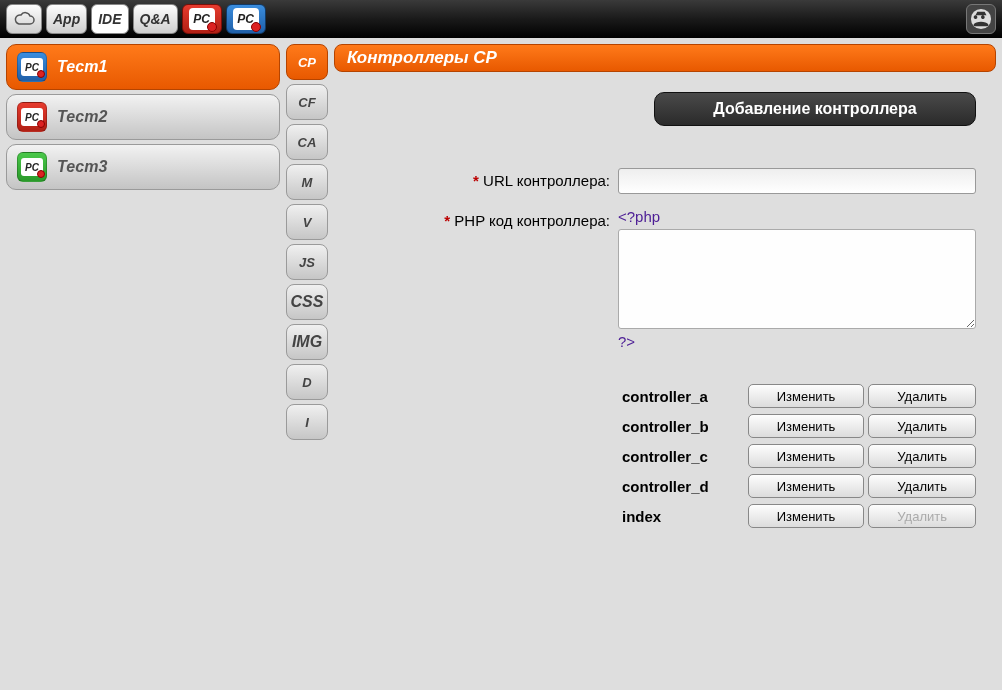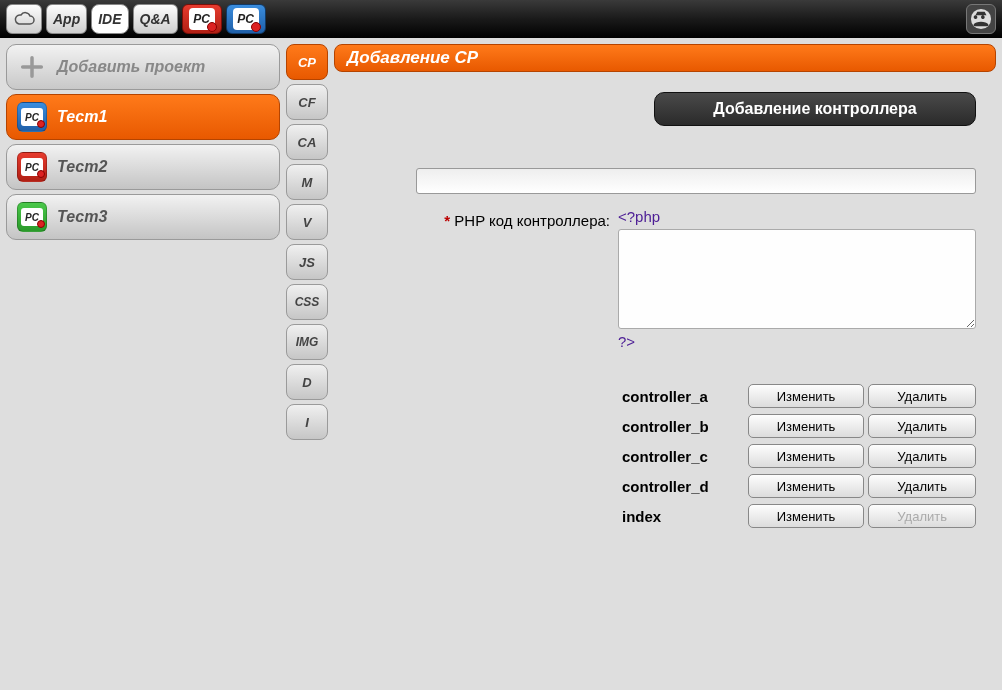--- a/index.html
+++ b/index.html
@@ -30,21 +30,21 @@
     display: flex;
     align-items: center;
     justify-content: center;
     font-style: italic;
     font-weight: bold;
     font-size: 14px;
     color: #333;
     padding: 0 6px;
     cursor: pointer;
   }
-  .topbtn.active { background: #fff; border-radius: 8px; }
+  .topbtn.active { background: #fff; }
   .topbtn.red-badge { background: linear-gradient(to bottom,#e63b2e,#b11f14); border-color:#7a0f08; }
   .topbtn.blue-badge { background: linear-gradient(to bottom,#3a8dde,#1f5fa8); border-color:#123a66; }
   .pcbadge {
     width: 26px; height: 22px; border-radius: 4px;
     background: #fff; color: #222; font-weight: bold; font-size: 12px;
     display:flex; align-items:center; justify-content:center;
     position: relative;
   }
   .pcbadge.red-dot::after { content:""; position:absolute; right:-2px; bottom:-2px; width:8px;height:8px;border-radius:50%;background:#d22; border:1px solid #800;}
   .avatar {
@@ -127,21 +127,21 @@
     border: 1px solid #9a9a9a;
     background: linear-gradient(to bottom,#f0f0f0,#c6c6c6);
     display:flex;align-items:center;justify-content:center;
     font-style: italic; font-weight: bold; font-size: 13px; color:#444;
     cursor:pointer;
   }
   .tab.sel {
     background: linear-gradient(to bottom,#ff7a1a,#e85900);
     border-color:#b54400; color:#fff;
   }
-  .tab.small { font-size: 12px; }
+  .tab.small { font-size: 16px; }
 
   
   .main {
     flex: 1;
     display:flex; flex-direction:column;
     border-radius: 10px;
     overflow: visible;
   }
   .main-header {
     height: 28px;
@@ -259,28 +259,20 @@
     <svg width="22" height="22" viewBox="0 0 24 24">
         <circle cx="12" cy="12" r="11" fill="#ddd"></circle>
         <path fill="#333" d="M4 18c2-4 14-4 16 0v2H4zM8 10a2 2 0 1 1 0-.1zm8 0a2 2 0 1 1 0-.1zM6 8h12l-2-4H8z"></path>
       </svg>
   </div>
 </div>
 
 <div class="layout">
 
   <div class="projects">
-    <div class="proj-row add">
-      <span class="proj-icon svg-add">
-        <svg width="28" height="28" viewBox="0 0 24 24">
-            <path fill="none" stroke="#999" stroke-width="3" stroke-linecap="round" d="M12 4v16M4 12h16"></path>
-          </svg>
-      </span>
-      <span>Добавить проект</span>
-    </div>
     <div class="proj-row sel">
       <span class="proj-chip blue">
           <span class="pc">PC</span>
         </span>
       <span>Тест1</span>
     </div>
     <div class="proj-row norm">
       <span class="proj-chip red">
           <span class="pc">PC</span>
         </span>
@@ -301,29 +293,33 @@
     <div class="tab">M</div>
     <div class="tab">V</div>
     <div class="tab">JS</div>
     <div class="tab small">CSS</div>
     <div class="tab small">IMG</div>
     <div class="tab">D</div>
     <div class="tab">I</div>
   </div>
 
   <div class="main">
-    <div class="main-header">Добавление CP</div>
+    <div class="main-header">Контроллеры CP</div>
     <div class="main-body">
       <div class="form-area">
 
         <div class="section-hdr">Добавление контроллера</div>
 
         <div style="height:14px"></div>
 
         <div class="field-row">
+          <div class="field-label">
+            <span class="req">*</span>
+            <span>URL контроллера:</span>
+          </div>
           <input class="text-input" value="" style="">
         </div>
 
         <div class="field-row">
           <div class="field-label">
             <span class="req">*</span>
             <span>PHP код контроллера:</span>
           </div>
           <div class="code-col">
             <span class="pre">&lt;?php</span>

